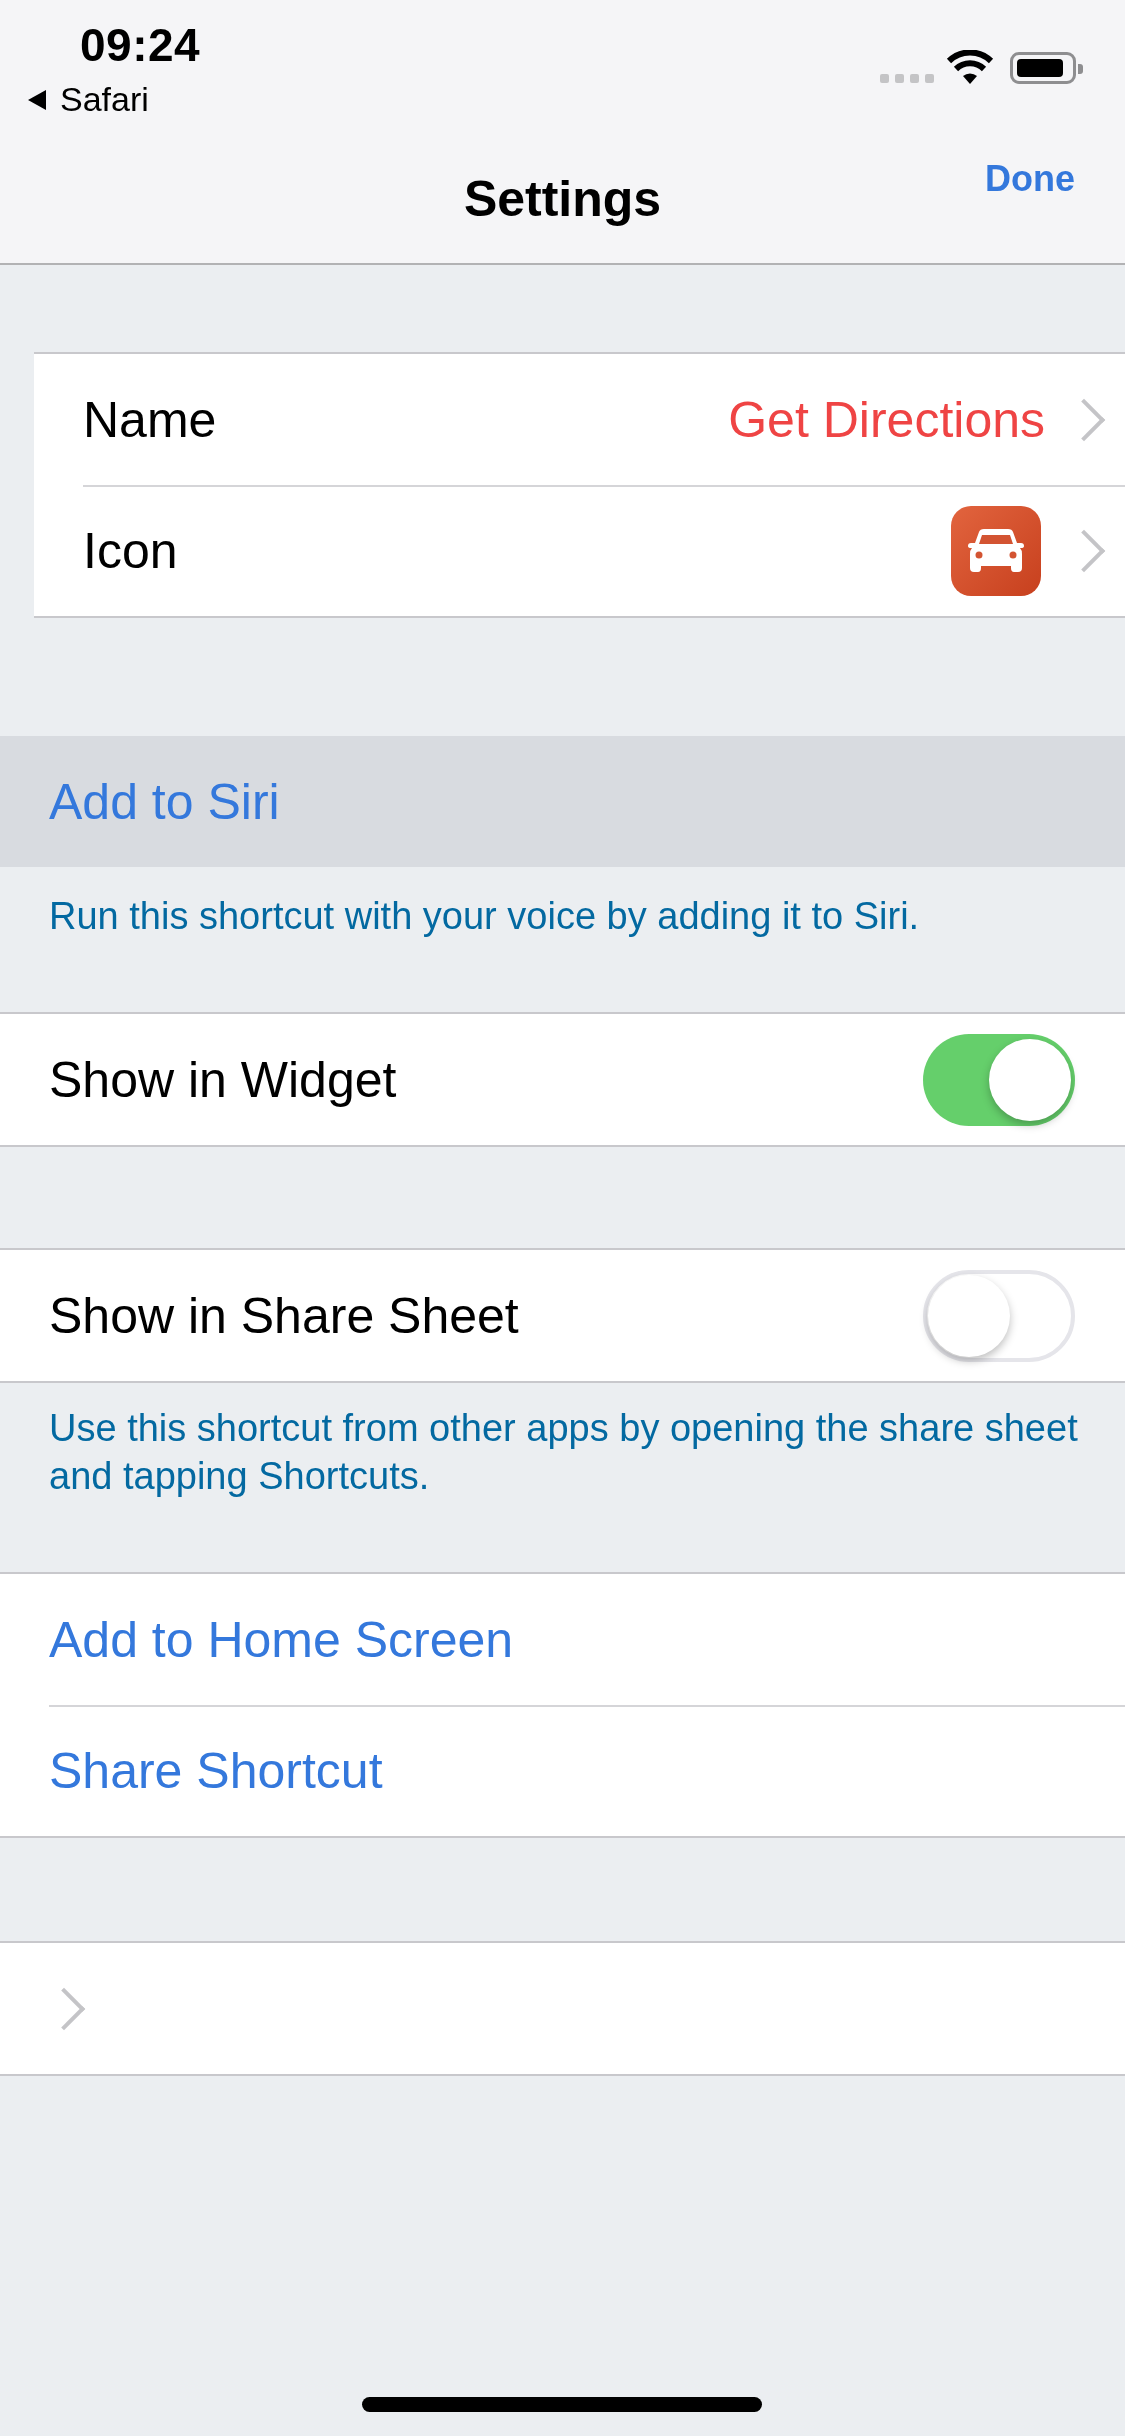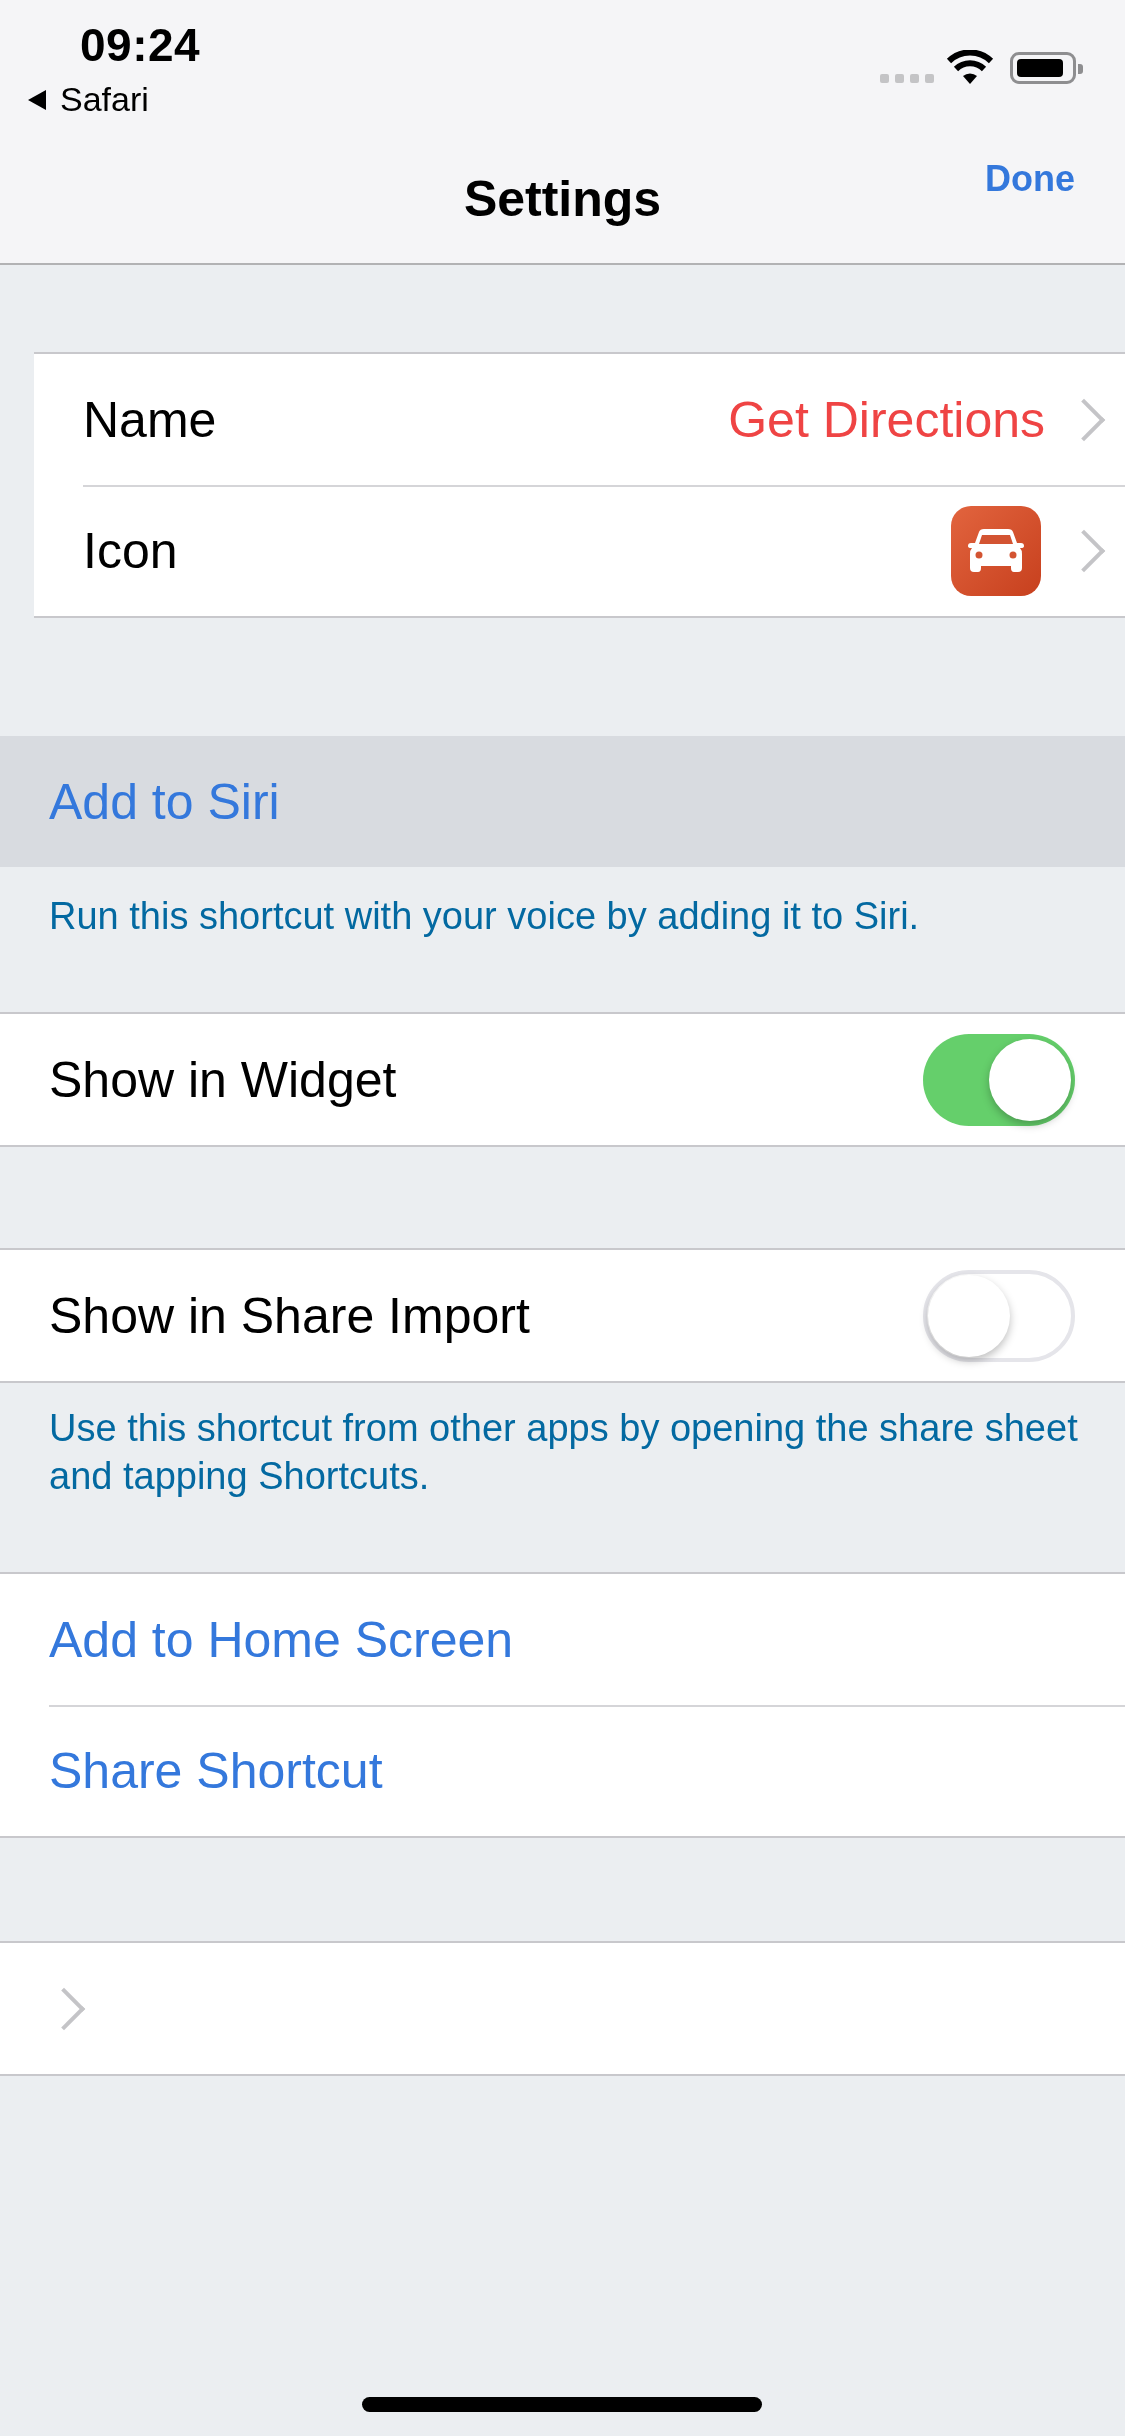--- a/index.html
+++ b/index.html
@@ -108,21 +108,21 @@
   <div class="row">
     <span class="label">Show in Widget</span>
     <div class="toggle on">
       <div class="knob"></div>
     </div>
   </div>
 </div>
 
 <div class="group" style="top:1248px;">
   <div class="row">
-    <span class="label">Show in Share Import</span>
+    <span class="label">Show in Share Sheet</span>
     <div class="toggle off">
       <div class="knob"></div>
     </div>
   </div>
 </div>
 <div class="footer-text" style="top:1404px;">Use this shortcut from other apps by opening the share sheet and tapping Shortcuts.</div>
 
 <div class="group" style="top:1572px;">
   <div class="row">
     <span class="label blue">Add to Home Screen</span>

